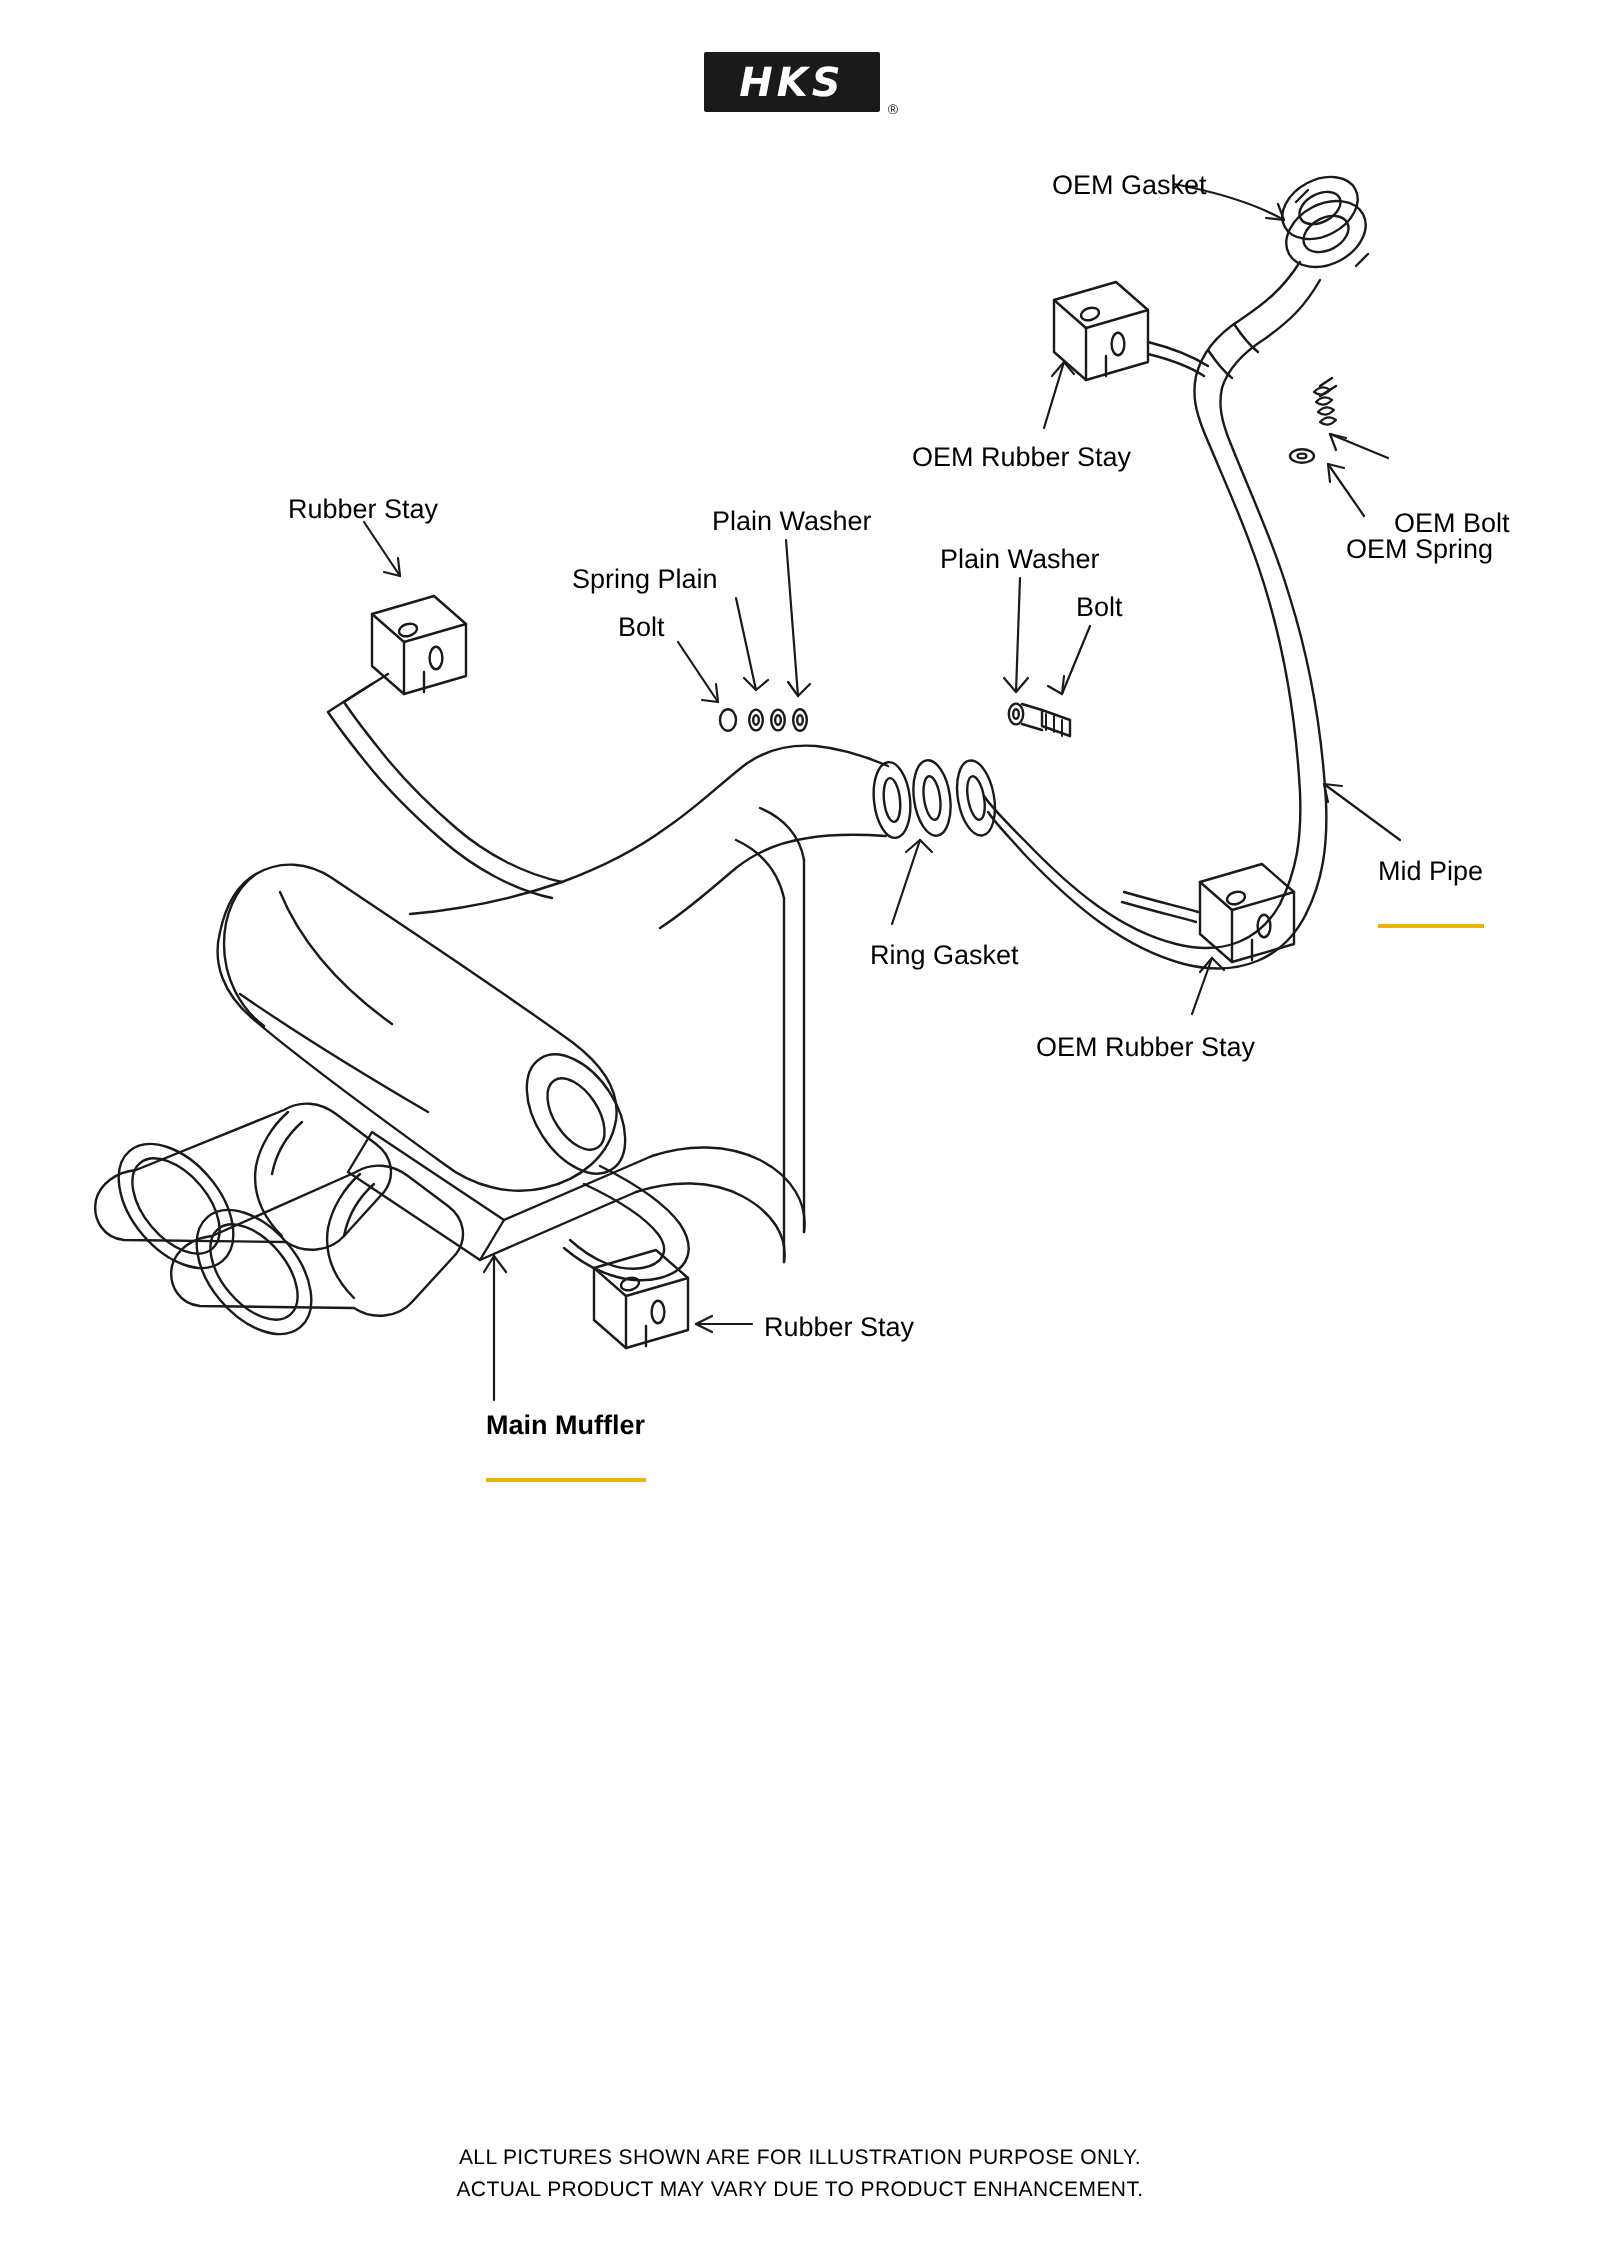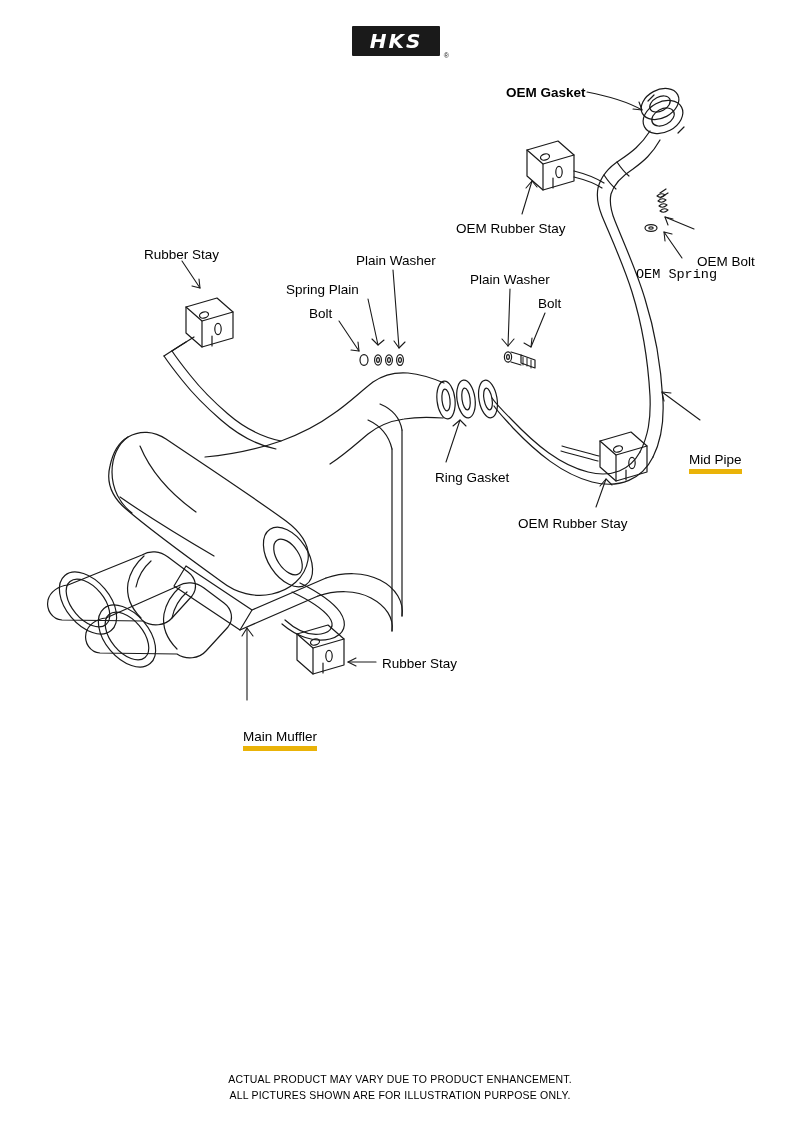--- a/index.html
+++ b/index.html
@@ -64,23 +64,22 @@
   
   .label {
     position: absolute;
     font-family: "Liberation Sans", sans-serif;
     font-size: 13.5px;
     color: #000000;
     white-space: nowrap;
     line-height: 1.15;
   }
   .label.underlined {
-    border-bottom: 5px solid #eab308;
-    padding-bottom: 1px;
-    margin-top: 24px;
+    border-bottom: 2px solid #eab308;
+    padding-bottom: 18px;
   }
   
   .footer {
     position: absolute;
     left: 0;
     top: 1072px;
     width: 800px;
     text-align: center;
     font-family: "Liberation Sans", sans-serif;
     font-size: 10.5px;
@@ -314,34 +313,34 @@
 
         <path d="M376 662 l-28 0"></path>
         <path d="M348 662 l8 -4 M348 662 l8 4"></path>
 
         <path d="M247 700 l0 -72"></path>
         <path d="M247 628 l-5 8 M247 628 l6 8"></path>
       </g>
     </g>
   </svg>
 
-  <div class="label" style="left:506px; top:85px;font-weight:bold;"><span>OEM Gasket</span></div>
+  <div class="label" style="left:526px; top:85px;"><span>OEM Gasket</span></div>
   <div class="label" style="left:456px; top:221px;"><span>OEM Rubber Stay</span></div>
   <div class="label" style="left:697px; top:226px;margin-top:28px;"><span>OEM Bolt</span></div>
-  <div class="label" style="left:636px; top:267px;font-family:Liberation Mono, monospace;"><span>OEM Spring</span></div>
+  <div class="label" style="left:673px; top:267px;"><span>OEM Spring</span></div>
   <div class="label" style="left:144px; top:247px;"><span>Rubber Stay</span></div>
   <div class="label" style="left:356px; top:253px;"><span>Plain Washer</span></div>
   <div class="label" style="left:470px; top:272px;"><span>Plain Washer</span></div>
   <div class="label" style="left:286px; top:282px;"><span>Spring Plain</span></div>
   <div class="label" style="left:538px; top:296px;"><span>Bolt</span></div>
   <div class="label" style="left:309px; top:306px;"><span>Bolt</span></div>
   <div class="label underlined" style="left:689px; top:428px;"><span>Mid Pipe</span></div>
   <div class="label" style="left:396px; top:470px;margin-left:39px;"><span>Ring Gasket</span></div>
   <div class="label" style="left:518px; top:516px;"><span>OEM Rubber Stay</span></div>
   <div class="label" style="left:382px; top:656px;"><span>Rubber Stay</span></div>
-  <div class="label underlined" style="left:243px; top:705px;"><span>Main Muffler</span></div>
+  <div class="label underlined" style="left:243px; top:705px;font-weight:bold;"><span>Main Muffler</span></div>
 
   <div class="footer">
+    <div>ALL PICTURES SHOWN ARE FOR ILLUSTRATION PURPOSE ONLY.</div>
     <div>ACTUAL PRODUCT MAY VARY DUE TO PRODUCT ENHANCEMENT.</div>
-    <div>ALL PICTURES SHOWN ARE FOR ILLUSTRATION PURPOSE ONLY.</div>
   </div>
 
 </div>
 
 </body></html>

